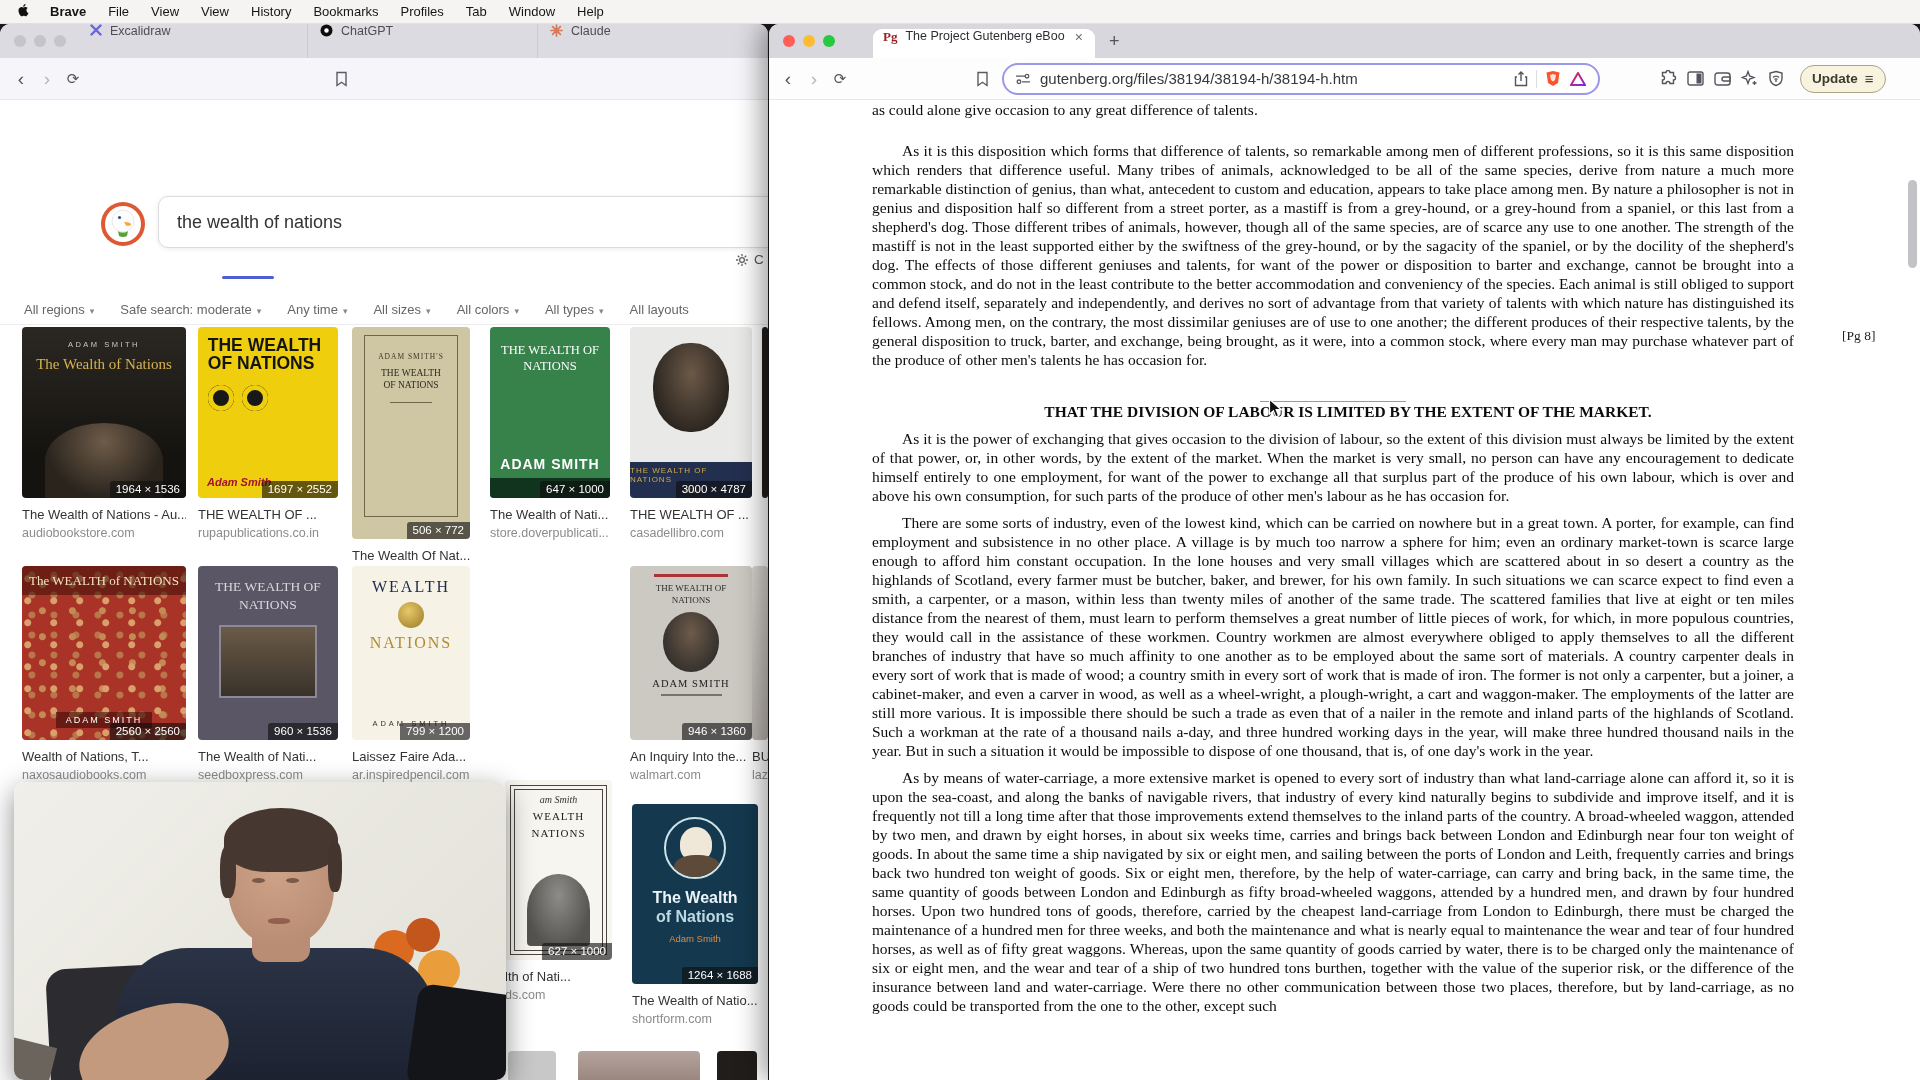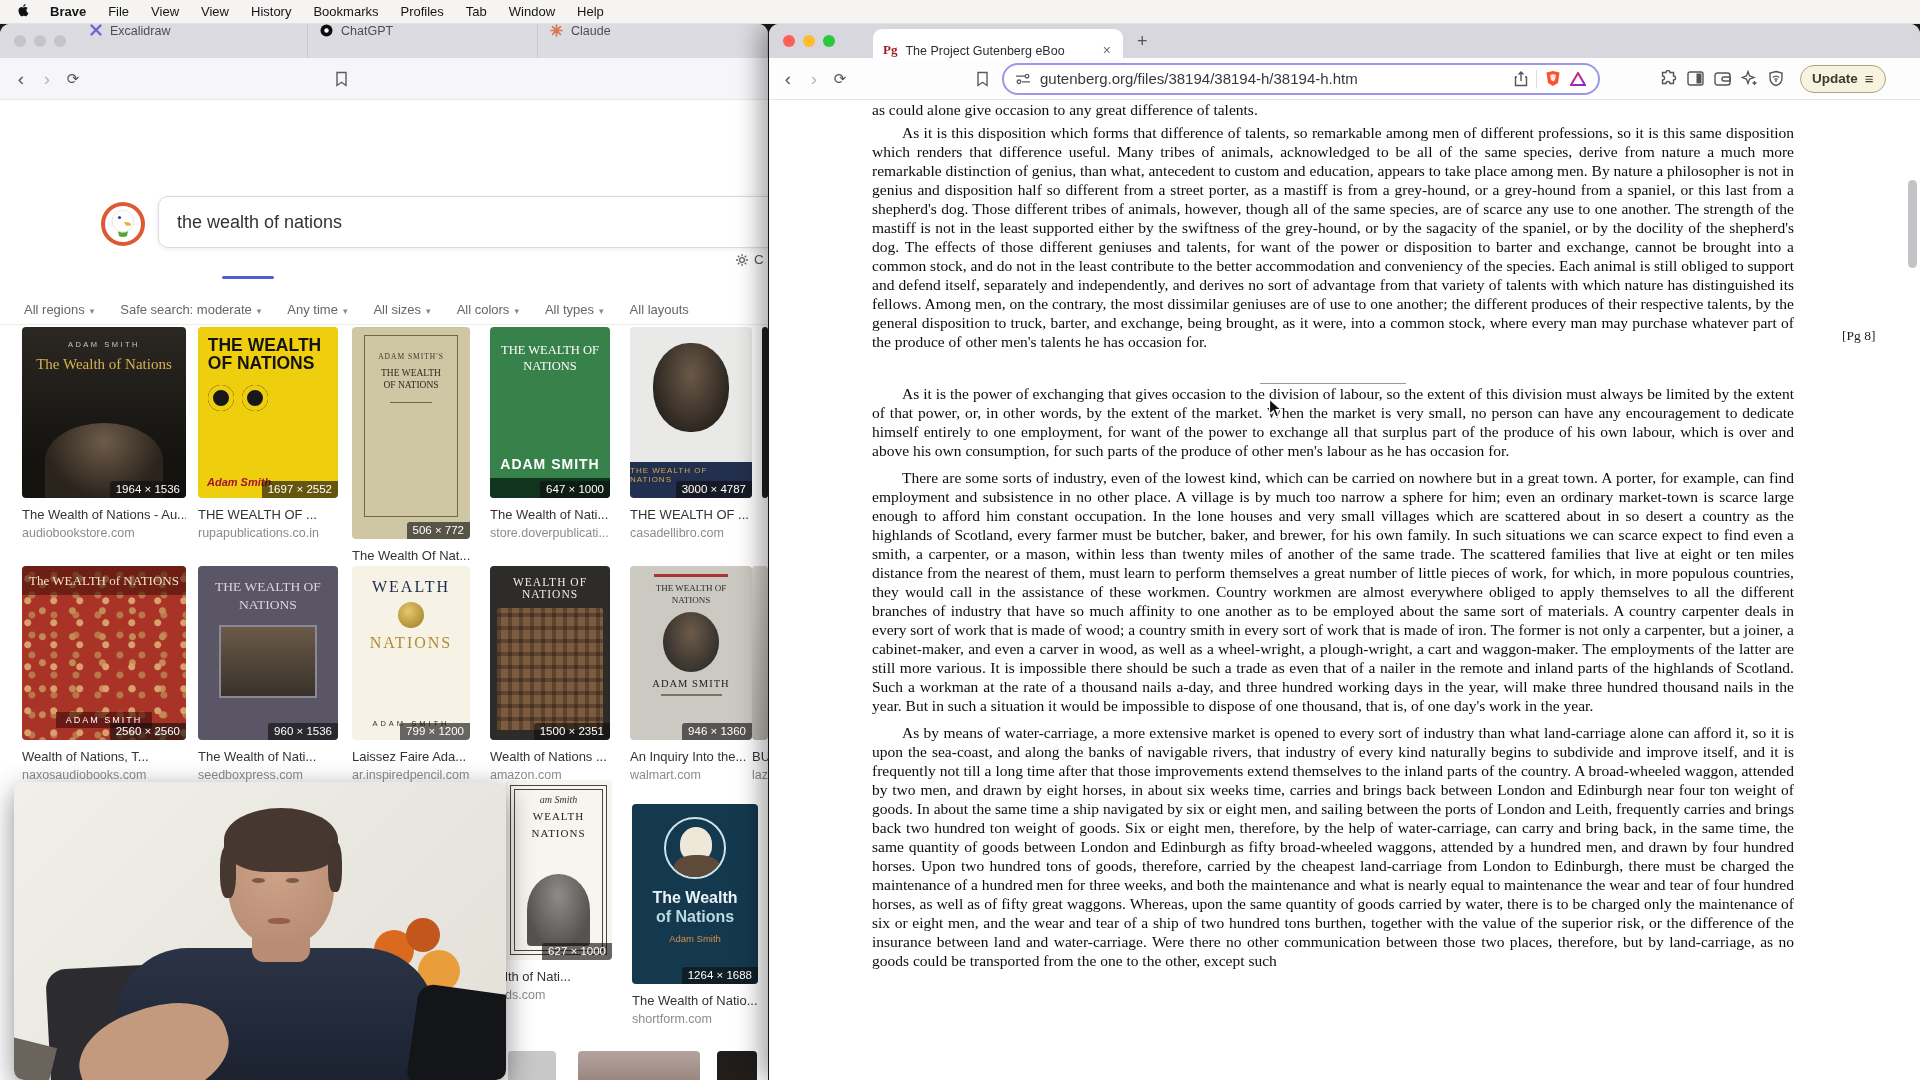--- a/index.html
+++ b/index.html
@@ -19,21 +19,21 @@
   #win-right{left:769px;width:1151px;background:#fff;z-index:5;box-shadow:-8px 0 26px rgba(0,0,0,.38)}
 
   .tabstrip{height:34px;position:relative;display:flex;align-items:center}
   #win-left .tabstrip{background:#dcdbe1}
   #win-right .tabstrip{background:#d8d7dd}
   .lights{display:flex;gap:8px;margin:0 12px 0 14px}
   .light{width:12px;height:12px;border-radius:50%}
   .l-off{background:#c6c4ca}
   .l-red{background:#ff5f57}.l-yel{background:#febc2e}.l-grn{background:#28c840}
   .btab{display:flex;gap:8px;height:34px;padding:0 12px;font-size:12.5px;color:#4e4d54;border-right:1px solid #cbcad1;width:248px;white-space:nowrap;overflow:hidden}
-  .tab-active{background:#fff;border-radius:9px 9px 0 0;height:29px;margin-top:5px;display:flex;align-items:flex-end;gap:8px;padding:0 10px;width:250px;font-size:12.5px;color:#2e2d33}
+  .tab-active{background:#fff;border-radius:9px 9px 0 0;height:29px;margin-top:5px;display:flex;align-items:flex-start;gap:8px;padding:0 10px;width:222px;font-size:12.5px;color:#2e2d33}
   .tab-title{flex:1;white-space:nowrap;overflow:hidden}
   .tab-close{color:#6d6c72;font-size:14px;padding:0 2px}
   .newtab{font-size:18px;color:#55545a;margin-left:14px}
 
   .navbar{height:42px;display:flex;align-items:center;border-bottom:1px solid #e7e6ea}
   #win-left .navbar{background:#f6f5f9}
   #win-right .navbar{background:#fdfdfe}
   .navbtn{width:26px;text-align:center;font-size:19px;color:#55545b;line-height:1}
   .navbtn.dis{color:#b8b6bd}
   .urlpill{height:32px;border:2px solid #9b97ea;border-radius:17px;background:#fff;display:flex;align-items:center;overflow:hidden}
@@ -142,21 +142,21 @@
   .wc-eye{position:absolute;width:13px;height:5px;background:rgba(58,34,24,.55);border-radius:50%}
   .wc-mouth{position:absolute;left:254px;top:136px;width:22px;height:6px;background:rgba(120,60,48,.6);border-radius:40%}
   .wc-flower{position:absolute;border-radius:50%}
   .wc-hand{position:absolute;left:64px;top:226px;width:152px;height:92px;background:#c39a7d;border-radius:46%;transform:rotate(-18deg)}
   .wc-mic{position:absolute;left:398px;top:208px;width:112px;height:104px;background:#141519;border-radius:16px;transform:rotate(8deg)}
   .wc-corner{position:absolute;left:-8px;top:260px;width:46px;height:48px;background:#6a645c;transform:rotate(14deg)}
 
   
   .page{position:absolute;left:103px;top:76px;width:922px;font-family:"Liberation Serif",serif;font-size:15.5px;line-height:19px;color:#0c0c0c;text-align:justify}
   .page p{margin:0 0 8px;text-indent:30px}
-  .page p.frag{text-indent:0;margin-bottom:4px}
+  .page p.frag{text-indent:0;margin-bottom:22px}
   .sep{width:146px;border:0;border-top:1px solid #9a9a9a;margin:32px auto 0}
   .chap{font-weight:700;text-align:center;font-size:19.5px;margin:30px 0 0;text-indent:0}
   .chapsub{font-weight:700;text-align:center;font-size:15.5px;margin:21px 0 17px;text-indent:0}
   .pgmark{position:absolute;left:1073px;top:304px;font-family:"Liberation Serif",serif;font-size:13.5px;color:#222}
   .sbthumb{position:absolute;right:3px;top:156px;width:9px;height:88px;background:#c3c2c7;border-radius:5px}
   .cursor{position:absolute;left:499px;top:374px;z-index:9}
 
   .updatebtn{height:28px;border:1px solid #aaa584;border-radius:14px;background:#f7f3de;display:flex;align-items:center;gap:7px;padding:0 11px;font-size:13.5px;color:#3d3b30;font-weight:600}
 </style>
 </head>
@@ -376,33 +376,20 @@
         <div class="s1">WEALTH</div>
         <div class="coin"></div>
         <div class="s2">NATIONS</div>
         <div class="s3">ADAM SMITH</div>
           </div>
         <span class="badge">799 × 1200</span>
       </div>
       <div class="meta">
           <div class="t">Laissez Faire Ada...</div>
           <div class="d">ar.inspiredpencil.com</div>
-        </div>
-    </div>
-    <div class="tile" style="left:490px;top:466px;width:120px">
-      <div class="thumb" style="height:174px">
-          <div class="cv cov-terra">
-        <div class="s1">WEALTH OF NATIONS</div>
-        <div class="army"></div>
-          </div>
-        <span class="badge">1500 × 2351</span>
-      </div>
-      <div class="meta">
-          <div class="t">Wealth of Nations ...</div>
-          <div class="d">amazon.com</div>
         </div>
     </div>
     <div class="tile" style="left:630px;top:466px;width:122px">
       <div class="thumb" style="height:174px">
           <div class="cv cov-walm">
         <div class="r1"></div>
         <div class="s1">THE WEALTH OF NATIONS</div>
         <div class="blob"></div>
         <div class="s2">ADAM SMITH</div>
         <div class="r2"></div>
@@ -603,20 +590,21 @@
     <div class="updatebtn" style="margin-left:16px">
       <span>Update</span>
       <span style="font-size:15px;letter-spacing:0">≡</span>
     </div>
   </div>
 
   <div class="page">
     <p class="frag">as could alone give occasion to any great difference of talents.</p>
     <p>As it is this disposition which forms that difference of talents, so remarkable among men of different professions, so it is this same disposition which renders that difference useful. Many tribes of animals, acknowledged to be all of the same species, derive from nature a much more remarkable distinction of genius, than what, antecedent to custom and education, appears to take place among men. By nature a philosopher is not in genius and disposition half so different from a street porter, as a mastiff is from a grey-hound, or a grey-hound from a spaniel, or this last from a shepherd's dog. Those different tribes of animals, however, though all of the same species, are of scarce any use to one another. The strength of the mastiff is not in the least supported either by the swiftness of the grey-hound, or by the sagacity of the spaniel, or by the docility of the shepherd's dog. The effects of those different geniuses and talents, for want of the power or disposition to barter and exchange, cannot be brought into a common stock, and do not in the least contribute to the better accommodation and conveniency of the species. Each animal is still obliged to support and defend itself, separately and independently, and derives no sort of advantage from that variety of talents with which nature has distinguished its fellows. Among men, on the contrary, the most dissimilar geniuses are of use to one another; the different produces of their respective talents, by the general disposition to truck, barter, and exchange, being brought, as it were, into a common stock, where every man may purchase whatever part of the produce of other men's talents he has occasion for.</p>
     <hr class="sep">
+    <p class="chapsub">THAT THE DIVISION OF LABOUR IS LIMITED BY THE EXTENT OF THE MARKET.</p>
     <p>As it is the power of exchanging that gives occasion to the division of labour, so the extent of this division must always be limited by the extent of that power, or, in other words, by the extent of the market. When the market is very small, no person can have any encouragement to dedicate himself entirely to one employment, for want of the power to exchange all that surplus part of the produce of his own labour, which is over and above his own consumption, for such parts of the produce of other men's labour as he has occasion for.</p>
     <p>There are some sorts of industry, even of the lowest kind, which can be carried on nowhere but in a great town. A porter, for example, can find employment and subsistence in no other place. A village is by much too narrow a sphere for him; even an ordinary market-town is scarce large enough to afford him constant occupation. In the lone houses and very small villages which are scattered about in so desert a country as the highlands of Scotland, every farmer must be butcher, baker, and brewer, for his own family. In such situations we can scarce expect to find even a smith, a carpenter, or a mason, within less than twenty miles of another of the same trade. The scattered families that live at eight or ten miles distance from the nearest of them, must learn to perform themselves a great number of little pieces of work, for which, in more populous countries, they would call in the assistance of these workmen. Country workmen are almost everywhere obliged to apply themselves to all the different branches of industry that have so much affinity to one another as to be employed about the same sort of materials. A country carpenter deals in every sort of work that is made of wood; a country smith in every sort of work that is made of iron. The former is not only a carpenter, but a joiner, a cabinet-maker, and even a carver in wood, as well as a wheel-wright, a plough-wright, a cart and waggon-maker. The employments of the latter are still more various. It is impossible there should be such a trade as even that of a nailer in the remote and inland parts of the highlands of Scotland. Such a workman at the rate of a thousand nails a-day, and three hundred working days in the year, will make three hundred thousand nails in the year. But in such a situation it would be impossible to dispose of one thousand, that is, of one day's work in the year.</p>
     <p>As by means of water-carriage, a more extensive market is opened to every sort of industry than what land-carriage alone can afford it, so it is upon the sea-coast, and along the banks of navigable rivers, that industry of every kind naturally begins to subdivide and improve itself, and it is frequently not till a long time after that those improvements extend themselves to the inland parts of the country. A broad-wheeled waggon, attended by two men, and drawn by eight horses, in about six weeks time, carries and brings back between London and Edinburgh near four ton weight of goods. In about the same time a ship navigated by six or eight men, and sailing between the ports of London and Leith, frequently carries and brings back two hundred ton weight of goods. Six or eight men, therefore, by the help of water-carriage, can carry and bring back, in the same time, the same quantity of goods between London and Edinburgh as fifty broad-wheeled waggons, attended by a hundred men, and drawn by four hundred horses. Upon two hundred tons of goods, therefore, carried by the cheapest land-carriage from London to Edinburgh, there must be charged the maintenance of a hundred men for three weeks, and both the maintenance and what is nearly equal to maintenance the wear and tear of four hundred horses, as well as of fifty great waggons. Whereas, upon the same quantity of goods carried by water, there is to be charged only the maintenance of six or eight men, and the wear and tear of a ship of two hundred tons burthen, together with the value of the superior risk, or the difference of the insurance between land and water-carriage. Were there no other communication between those two places, therefore, but by land-carriage, as no goods could be transported from the one to the other, except such</p>
   </div>
   <div class="pgmark">[Pg 8]</div>
   <div class="sbthumb"></div>
 
   <div class="cursor">
     <svg width="15" height="21" viewBox="0 0 15 21">
         <path d="M1.5 1.2 1.5 16.2 5.4 12.7 7.9 18.9 10.6 17.8 8.1 11.7 13.3 11.7 Z" fill="#111" stroke="#fff" stroke-width="1.2"></path>

